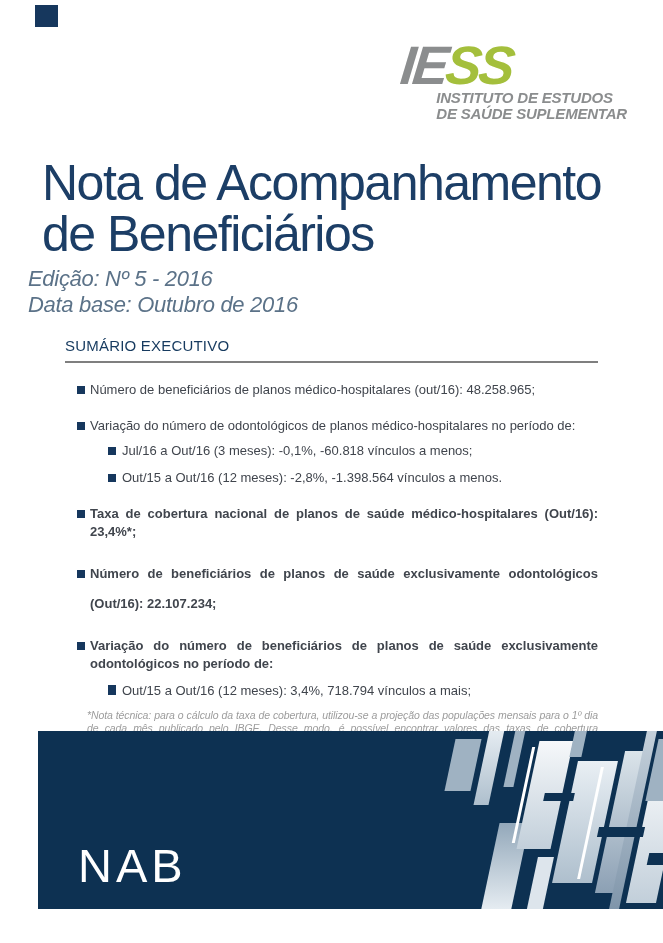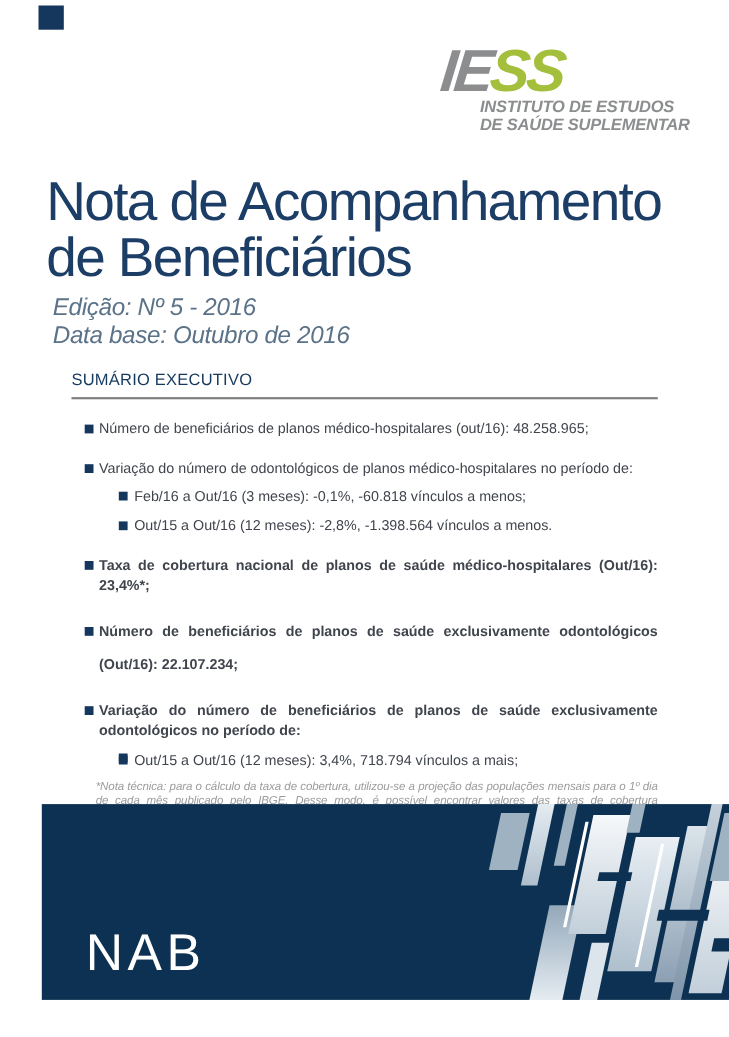--- a/index.html
+++ b/index.html
@@ -34,21 +34,21 @@
   }
 
   
   .doc-title{
     position:absolute;left:42px;top:158px;
     color:#1c3e66;
     font-size:50px;font-weight:300;
     line-height:51px;letter-spacing:-1.5px;
   }
   .doc-subtitle{
-    position:absolute;left:48px;top:266px;
+    position:absolute;left:28px;top:266px;
     color:#5b7288;font-style:italic;
     font-size:22px;line-height:26px;letter-spacing:-0.3px;
   }
 
   
   .summary{
     position:absolute;left:65px;top:337px;width:533px;
   }
   .summary-heading{
     color:#163a5f;font-size:15px;font-weight:normal;letter-spacing:0.2px;
@@ -122,21 +122,21 @@
     <div>Edição: Nº 5 - 2016</div>
     <div>Data base: Outubro de 2016</div>
   </div>
 
   <div class="summary">
     <div class="summary-heading">SUMÁRIO EXECUTIVO</div>
     <div class="summary-rule"></div>
 
     <div class="item lvl1"><span class="bullet"></span><span class="txt">Número de beneficiários de planos médico-hospitalares (out/16): 48.258.965;</span></div>
     <div class="item lvl1"><span class="bullet"></span><span class="txt">Variação do número de odontológicos de planos médico-hospitalares no período de:</span></div>
-    <div class="item lvl2"><span class="bullet"></span><span class="txt">Feb/16 a Out/16 (3 meses): -0,1%, -60.818 vínculos a menos;</span></div>
+    <div class="item lvl2"><span class="bullet"></span><span class="txt">Jul/16 a Out/16 (3 meses): -0,1%, -60.818 vínculos a menos;</span></div>
     <div class="item lvl2"><span class="bullet"></span><span class="txt">Out/15 a Out/16 (12 meses): -2,8%, -1.398.564 vínculos a menos.</span></div>
     <div class="item lvl1 justify">
         <span class="bullet"></span>
         <span class="txt">Taxa de cobertura nacional de planos de saúde médico-hospitalares (Out/16): 23,4%*;</span>
       </div>
     <div class="item lvl1 justify spread">
         <span class="bullet"></span>
         <span class="txt">Número de beneficiários de planos de saúde exclusivamente odontológicos (Out/16): 22.107.234;</span>
       </div>
     <div class="item lvl1 justify">

